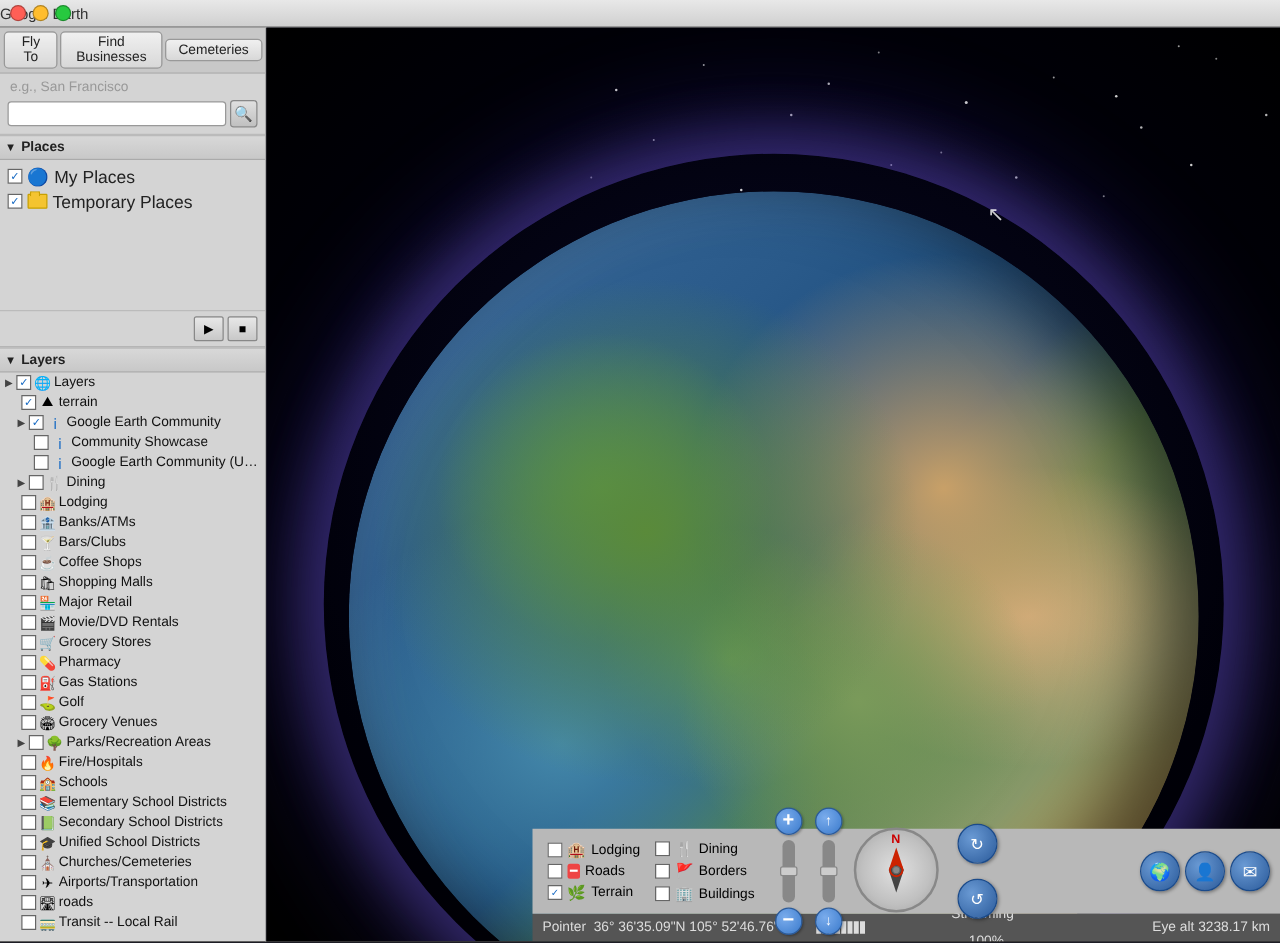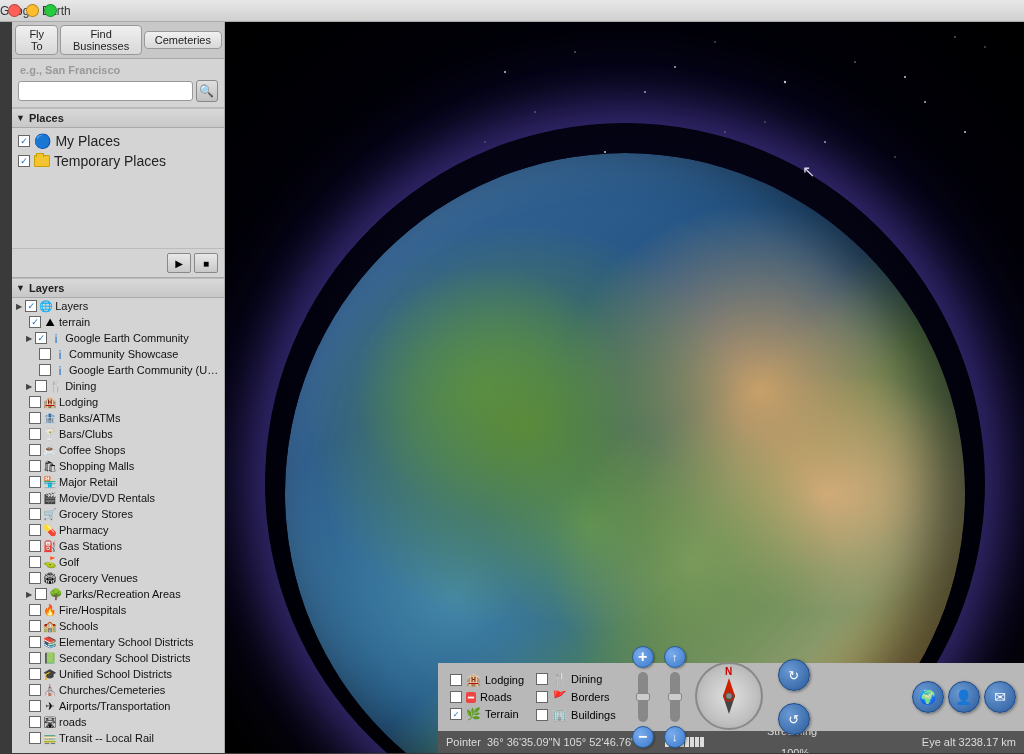--- a/index.html
+++ b/index.html
@@ -28,26 +28,26 @@
       padding: 2px 10px; font-size: 11px; background: linear-gradient(to bottom, #f0f0f0, #d8d8d8);
       border: 1px solid #999; border-radius: 4px; cursor: pointer; color: #222;
     }
 
     
     #main-layout { display: flex; width: 1024px; height: 731px; }
 
     
     #sidebar {
       width: 213px; min-width: 213px; height: 731px; background: #d4d4d4;
-      display: flex; flex-direction: column; border-right: 1px solid #aaa; overflow: hidden; margin-left: 12px;
+      display: flex; flex-direction: column; border-right: 1px solid #aaa; overflow: hidden;
     }
 
     
     #search-area { padding: 5px 6px; background: #d4d4d4; border-bottom: 1px solid #bbb; }
-    #search-placeholder { font-size: 11px; color: #999; margin-bottom: 4px; padding-left: 2px; font-weight: bold; }
+    #search-placeholder { font-size: 11px; color: #999; margin-bottom: 4px; padding-left: 2px; }
     #search-row { display: flex; align-items: center; gap: 3px; }
     #search-input {
       flex: 1; height: 20px; border: 1px solid #999; border-radius: 3px;
       padding: 0 4px; font-size: 11px; background: white;
     }
     .search-btn {
       width: 22px; height: 22px; background: linear-gradient(to bottom, #e0e0e0, #c0c0c0);
       border: 1px solid #888; border-radius: 3px; cursor: pointer; display: flex; align-items: center; justify-content: center; font-size: 12px;
     }
 

